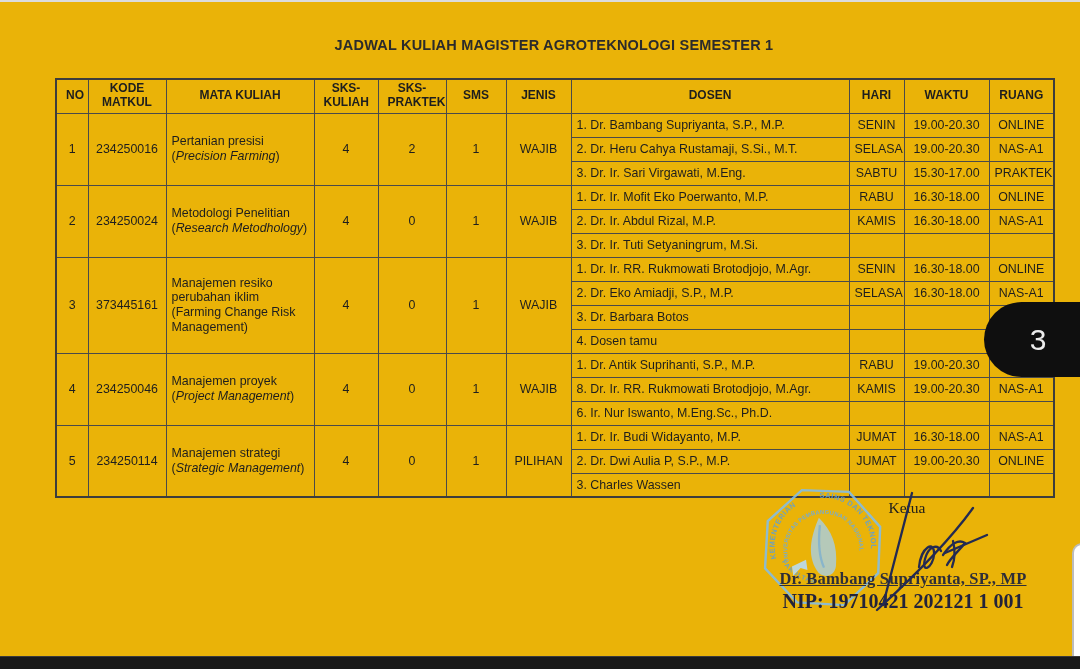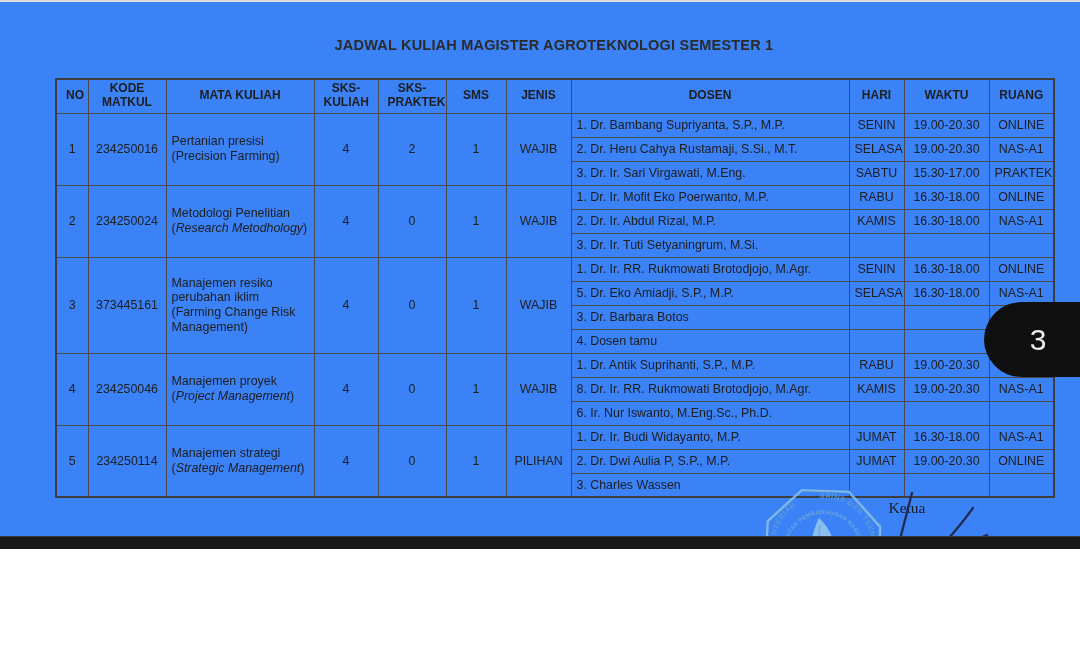--- a/index.html
+++ b/index.html
@@ -1,18 +1,18 @@
 <!DOCTYPE html>
 <html><head>
 <meta charset="utf-8">
 <style>
   * { margin:0; padding:0; box-sizing:border-box; }
   body { background:#ffffff; font-family:"Liberation Sans", sans-serif; }
   .page {
-    position:relative; width:1080px; height:549px; background:#3b82f6; overflow:hidden;
+    position:relative; width:1080px; height:669px; background:#eab308; overflow:hidden;
   }
   .top-edge { position:absolute; top:0; left:0; width:1080px; height:2px; background:#dcdcdc; }
 
   .doc-title {
     position:absolute; left:55px; top:37px; width:998px; text-align:center;
     font-size:14.5px; font-weight:bold; color:#2b2b2b; letter-spacing:.2px;
   }
 
   table.schedule {
     position:absolute; left:55px; top:78px; width:998px;
@@ -98,21 +98,21 @@
           <th>DOSEN</th>
           <th>HARI</th>
           <th>WAKTU</th>
           <th>RUANG</th>
         </tr>
     </thead>
     <tbody id="table-body">
         <tr>
           <td class="c" rowspan="3">1</td>
           <td class="c" rowspan="3">234250016</td>
-          <td class="cell-name" rowspan="3">Pertanian presisi (<span style=" margin-top: 10px;">Precision Farming</span>)</td>
+          <td class="cell-name" rowspan="3">Pertanian presisi (<span style="font-style: italic; margin-top: 10px;">Precision Farming</span>)</td>
           <td class="c" rowspan="3">4</td>
           <td class="c" rowspan="3">2</td>
           <td class="c" rowspan="3">1</td>
           <td class="c" rowspan="3">WAJIB</td>
           <td class="cell-dosen">1. Dr. Bambang Supriyanta, S.P., M.P.</td>
           <td class="cell-hari">SENIN</td>
           <td class="cell-waktu">19.00-20.30</td>
           <td class="cell-ruang">ONLINE</td>
         </tr>
         <tr>
@@ -159,21 +159,21 @@
           <td class="c" rowspan="4">4</td>
           <td class="c" rowspan="4">0</td>
           <td class="c" rowspan="4">1</td>
           <td class="c" rowspan="4">WAJIB</td>
           <td class="cell-dosen">1. Dr. Ir. RR. Rukmowati Brotodjojo, M.Agr.</td>
           <td class="cell-hari">SENIN</td>
           <td class="cell-waktu">16.30-18.00</td>
           <td class="cell-ruang">ONLINE</td>
         </tr>
         <tr>
-          <td class="cell-dosen">5. Dr. Eko Amiadji, S.P., M.P.</td>
+          <td class="cell-dosen">2. Dr. Eko Amiadji, S.P., M.P.</td>
           <td class="cell-hari">SELASA</td>
           <td class="cell-waktu">16.30-18.00</td>
           <td class="cell-ruang">NAS-A1</td>
         </tr>
         <tr>
           <td class="cell-dosen">3. Dr. Barbara Botos</td>
           <td class="cell-hari"></td>
           <td class="cell-waktu"></td>
           <td class="cell-ruang"></td>
         </tr>

